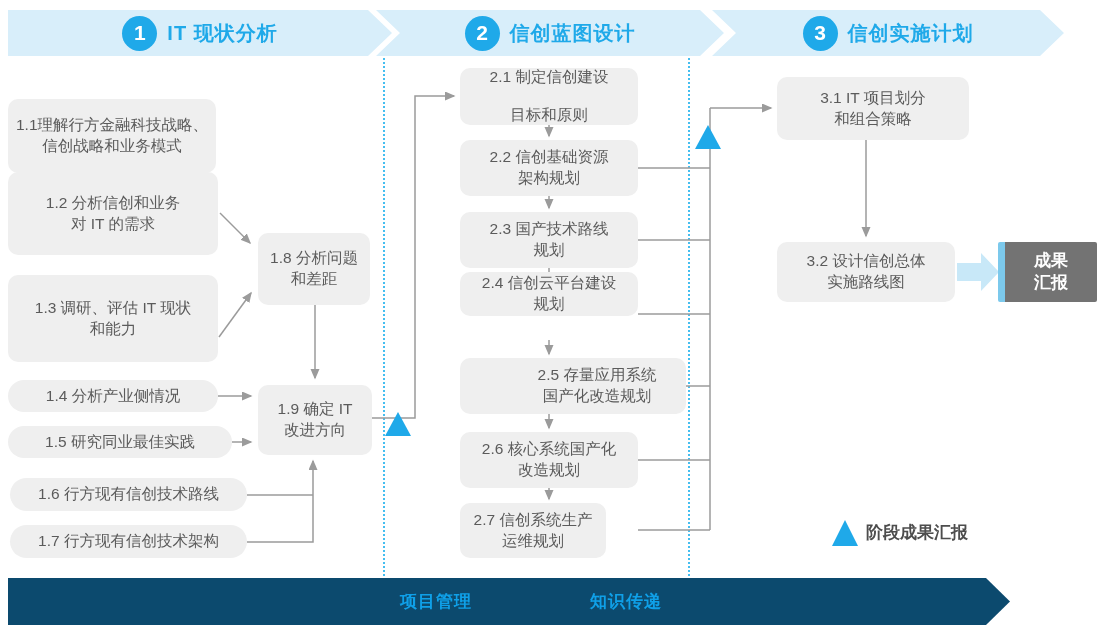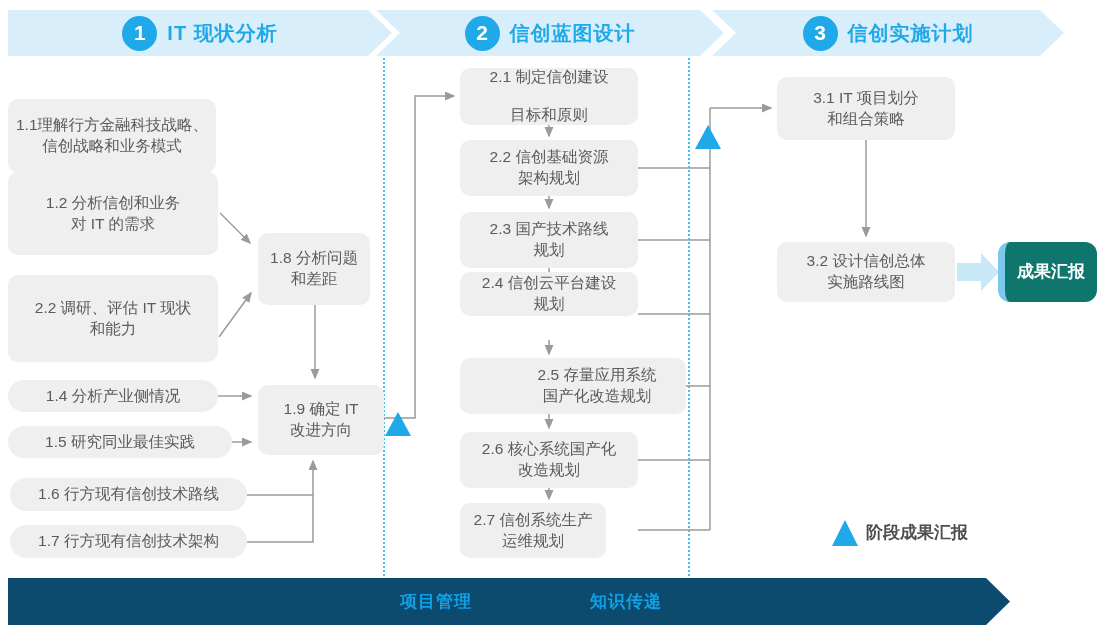--- a/index.html
+++ b/index.html
@@ -29,23 +29,23 @@
   }
   
   .box {
     position:absolute; background:#EFEFEF; border-radius:10px;
     display:flex; flex-direction:column; justify-content:center; align-items:center;
     text-align:center; color:#5B5B5B; font-size:15.5px; line-height:1.35;
   }
   .pill { border-radius:17px; }
   
   .result {
-    position:absolute; background:#0f766e; border-radius:12px;
+    position:absolute; background:#737373; border-radius:2px;
     border-left:7px solid #7CC9EC;
-    display:flex; flex-direction:row; justify-content:center; align-items:center;
+    display:flex; flex-direction:column; justify-content:center; align-items:center;
     color:#ffffff; font-weight:700; font-size:17px; line-height:1.3; text-align:center;
   }
   
   #wires { position:absolute; left:0; top:0; width:1115px; height:638px; }
   
   .legend-label {
     position:absolute; left:866px; top:521px; color:#4D4D4D;
     font-weight:700; font-size:17px;
   }
   
@@ -128,40 +128,40 @@
 
   <div class="box" style="left:8px;top:63px;width:208px;height:74px;margin-top:36px;">
     <span>1.1理解行方金融科技战略、</span>
     <span>信创战略和业务模式</span>
   </div>
   <div class="box" style="left:8px;top:172px;width:210px;height:83px;">
     <span>1.2 分析信创和业务</span>
     <span>对 IT 的需求</span>
   </div>
   <div class="box" style="left:8px;top:275px;width:210px;height:87px;">
-    <span>2.2 调研、评估 IT 现状</span>
+    <span>1.3 调研、评估 IT 现状</span>
     <span>和能力</span>
   </div>
   <div class="box pill" style="left:8px;top:380px;width:210px;height:32px;">
     <span>1.4 分析产业侧情况</span>
   </div>
   <div class="box pill" style="left:8px;top:426px;width:224px;height:32px;">
     <span>1.5 研究同业最佳实践</span>
   </div>
   <div class="box pill" style="left:10px;top:478px;width:237px;height:33px;">
     <span>1.6 行方现有信创技术路线</span>
   </div>
   <div class="box pill" style="left:10px;top:525px;width:237px;height:33px;">
     <span>1.7 行方现有信创技术架构</span>
   </div>
   <div class="box" style="left:258px;top:233px;width:112px;height:72px;">
     <span>1.8 分析问题</span>
     <span>和差距</span>
   </div>
-  <div class="box" style="left:258px;top:385px;width:126px;height:70px;">
+  <div class="box" style="left:258px;top:385px;width:114px;height:70px;">
     <span>1.9 确定 IT</span>
     <span>改进方向</span>
   </div>
 
   <div class="box" style="left:460px;top:68px;width:178px;height:57px;gap:17px;">
     <span>2.1 制定信创建设</span>
     <span>目标和原则</span>
   </div>
   <div class="box" style="left:460px;top:140px;width:178px;height:56px;">
     <span>2.2 信创基础资源</span>
@@ -181,21 +181,21 @@
   </div>
   <div class="box" style="left:460px;top:432px;width:178px;height:56px;">
     <span>2.6 核心系统国产化</span>
     <span>改造规划</span>
   </div>
   <div class="box" style="left:460px;top:503px;width:146px;height:55px;">
     <span>2.7 信创系统生产</span>
     <span>运维规划</span>
   </div>
 
-  <div class="box" style="left:777px;top:77px;width:178px;height:63px;">
+  <div class="box" style="left:777px;top:77px;width:192px;height:63px;">
     <span>3.1 IT 项目划分</span>
     <span>和组合策略</span>
   </div>
   <div class="box" style="left:777px;top:242px;width:178px;height:60px;">
     <span>3.2 设计信创总体</span>
     <span>实施路线图</span>
   </div>
 
   <div class="result" style="left:998px;top:242px;width:92px;height:60px;">
     <span>成果</span>

